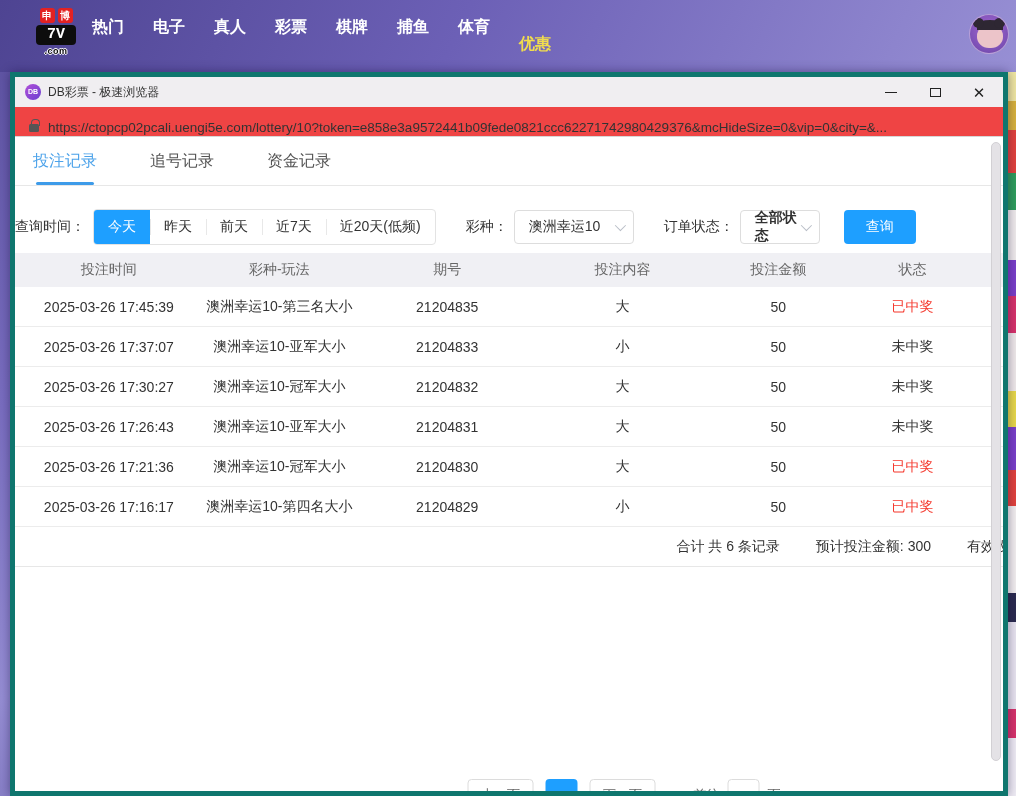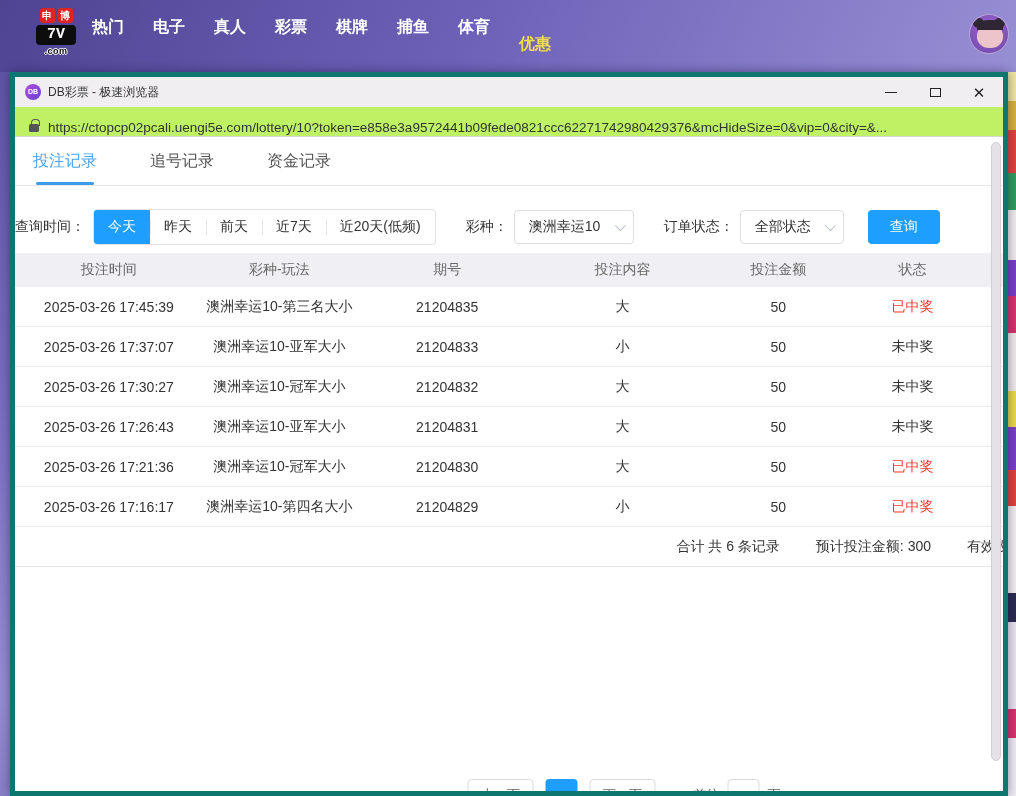--- a/index.html
+++ b/index.html
@@ -51,21 +51,21 @@
     background:linear-gradient(135deg,#b14fd8,#6a3fd1); color:#fff; font-size:7px;
     font-weight:bold; line-height:16px; text-align:center; }
   .win-title { font-size:12px; color:#333; margin-left:7px; }
   .win-controls { margin-left:auto; display:flex; align-items:center; gap:16px; padding-right:10px; }
   .win-btn { width:28px; height:22px; display:flex; align-items:center; justify-content:center;
     cursor:pointer; color:#222; }
   .glyph-min { width:12px; height:0; border-top:1.5px solid #222; display:block; }
   .glyph-max { width:11px; height:9px; border:1.5px solid #222; display:block; }
   .glyph-close { font-size:15px; line-height:1; color:#222; }
 
-  .urlbar { height:30px; background:#bef264; border-bottom:1px solid #d6d6d6;
+  .urlbar { height:30px; background:#ef4444; border-bottom:1px solid #d6d6d6;
     display:flex; align-items:center; padding:12px 10px 0 14px; flex:0 0 auto; }
   .lock { position:relative; width:10px; height:8px; background:#555; border-radius:1.5px;
     margin-right:9px; flex:0 0 auto; }
   .lock::before { content:""; position:absolute; left:1.5px; top:-5px; width:7px; height:6px;
     border:1.5px solid #555; border-bottom:none; border-radius:4px 4px 0 0; }
   .url-text { font-size:13.5px; color:#333; white-space:nowrap; overflow:hidden; }
 
   .content { position:relative; flex:1; background:#fff; overflow:hidden; }
 
   
@@ -86,21 +86,21 @@
     position:relative; }
   .time-opt:not(:first-child)::before { content:""; position:absolute; left:0; top:9px; bottom:9px;
     border-left:1px solid #e8e8e8; }
   .time-opt.active { background:#1E9FFF; color:#fff; }
   .time-opt.active::before { display:none; }
   .sel-label { margin-left:30px; }
   .select { display:flex; align-items:center; justify-content:space-between;
     border:1px solid #ddd; border-radius:4px; height:34px; margin-left:6px;
     padding:0 10px 0 14px; font-size:14px; color:#333; cursor:pointer; background:#fff; }
   .select.w-lottery { width:120px; }
-  .select.w-status { width:104px; }
+  .select.w-status { width:80px;font-weight:bold; }
   .chev { width:8px; height:8px; border-right:1.5px solid #b9bec7; border-bottom:1.5px solid #b9bec7;
     transform:rotate(45deg) translateY(-2px); flex:0 0 auto; }
   .search-btn { margin-left:24px; width:72px; height:34px; background:#1E9FFF; color:#fff;
     font-size:14px; border:none; border-radius:4px; cursor:pointer; }
 
   
   .table { margin-top:8px; width:100%; }
   .trow { display:flex; align-items:center; }
   .thead { background:#f0f0f4; height:34px; }
   .thead .cell { color:#666; }

